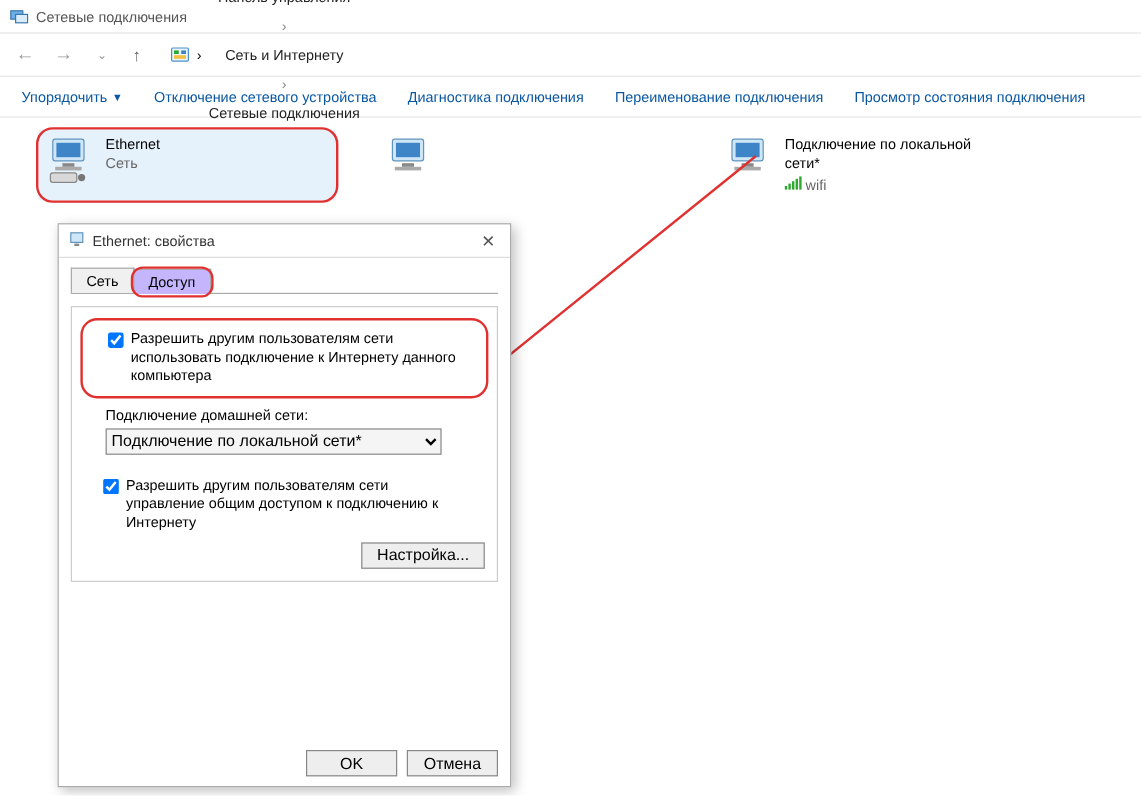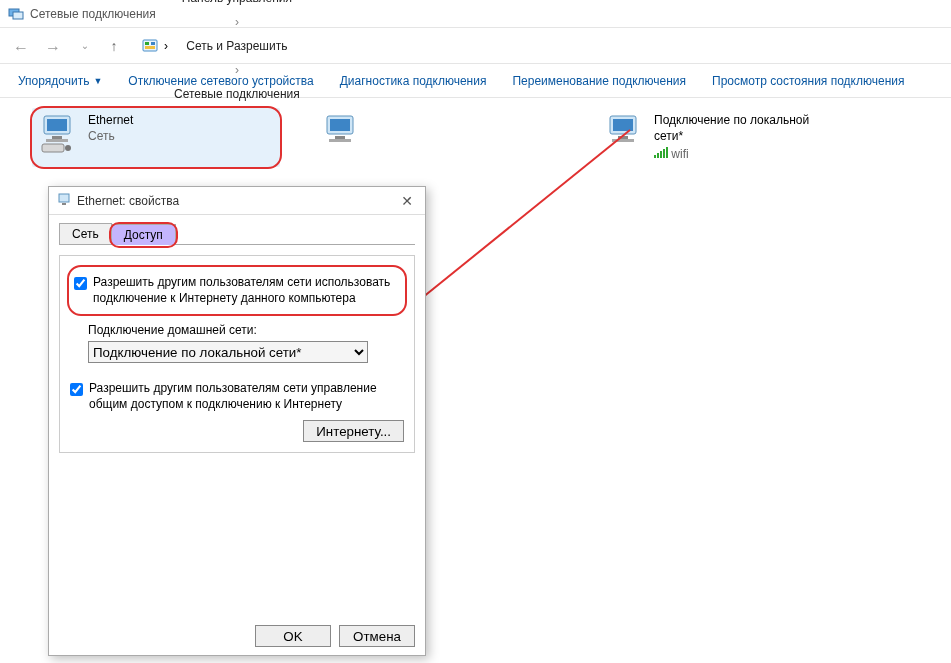--- a/index.html
+++ b/index.html
@@ -35,21 +35,21 @@
 .dlg-title { height: 28px; display:flex; align-items:center; justify-content:space-between; padding: 0 8px; border-bottom:1px solid #ddd; }
 .dlg-title .tleft { display:flex; align-items:center; gap:6px; color:#333; }
 .dlg-close { color:#555; font-size:14px; width:20px; text-align:center; }
 .dlg-body { padding: 8px 10px 0 10px; }
 .tabs { display:flex; border-bottom:1px solid #aaa; margin-bottom: 10px; }
 .tab { padding: 3px 12px; border:1px solid #aaa; border-bottom:none; background:#f0f0f0; margin-right:-1px; position:relative; }
 .tab.active { background:#c4b5fd; top:1px; }
 .tab.active::after { content:""; position:absolute; inset:-3px; border:2px solid #e03030; border-radius:10px; }
 fieldset.group { border:1px solid #ccc; padding: 12px 10px 10px 10px; margin-bottom: 10px; }
 fieldset.group legend { padding: 0 4px; color:#222; }
-.chk-row { display:flex; align-items:flex-start; gap:6px; margin: 4px 0; position:relative; }
+.chk-row { display:flex; align-items:flex-start; gap:6px; margin: 4px 16px; position:relative; }
 .chk-row input[type=checkbox]{ margin-top:2px; }
 .chk-label { line-height:1.3; }
 .highlight-wrap { position:relative; padding:3px 4px; }
 .highlight-wrap::before { content:""; position:absolute; inset:-3px; border:2px solid #e03030; border-radius:14px; }
 .subfield { margin: 10px 0 0 18px; }
 .subfield label { display:block; margin-bottom:4px; }
 .subfield select { width: 280px; height:22px; border:1px solid #888; background:#f5f5f5; }
 .btn { border:1px solid #888; background:#eee; padding:2px 12px; min-width:76px; height:22px; }
 .btn-row { display:flex; justify-content:flex-end; gap:8px; margin-top:8px; }
 .dlg-footer { position:absolute; bottom:8px; right:10px; display:flex; gap:8px; }
@@ -85,21 +85,21 @@
         <rect x="1" y="2" width="14" height="11" rx="1" fill="#eaf4fc" stroke="#4a8fc9"></rect>
         <rect x="3" y="4" width="4" height="3" fill="#2fa82f"></rect>
         <rect x="9" y="4" width="4" height="3" fill="#3d85c6"></rect>
         <rect x="3" y="8" width="10" height="3" fill="#f0c040"></rect>
       </svg>
   </span>
   <span class="sep">›</span>
   <div class="breadcrumb">
     <span>Панель управления</span>
     <span class="sep">›</span>
-    <span>Сеть и Разрешить</span>
+    <span>Сеть и Интернету</span>
     <span class="sep">›</span>
     <span>Сетевые подключения</span>
   </div>
 </div>
 
 <div class="toolbar">
   <span class="link first">
       <span>Упорядочить</span>
       <span class="caret">▼</span>
     </span>
@@ -208,21 +208,21 @@
           <option>Подключение по локальной сети*</option>
         </select>
       </div>
 
       <div class="chk-row" style="margin-top:18px;">
         <input type="checkbox" checked="" style="">
         <span class="chk-label">Разрешить другим пользователям сети управление общим доступом к подключению к Интернету</span>
       </div>
 
       <div class="btn-row">
-        <button class="btn">Интернету...</button>
+        <button class="btn">Настройка...</button>
       </div>
     </fieldset>
   </div>
   <div class="dlg-footer">
     <button class="btn">OK</button>
     <button class="btn">Отмена</button>
   </div>
 </div>
 
 </body></html>

